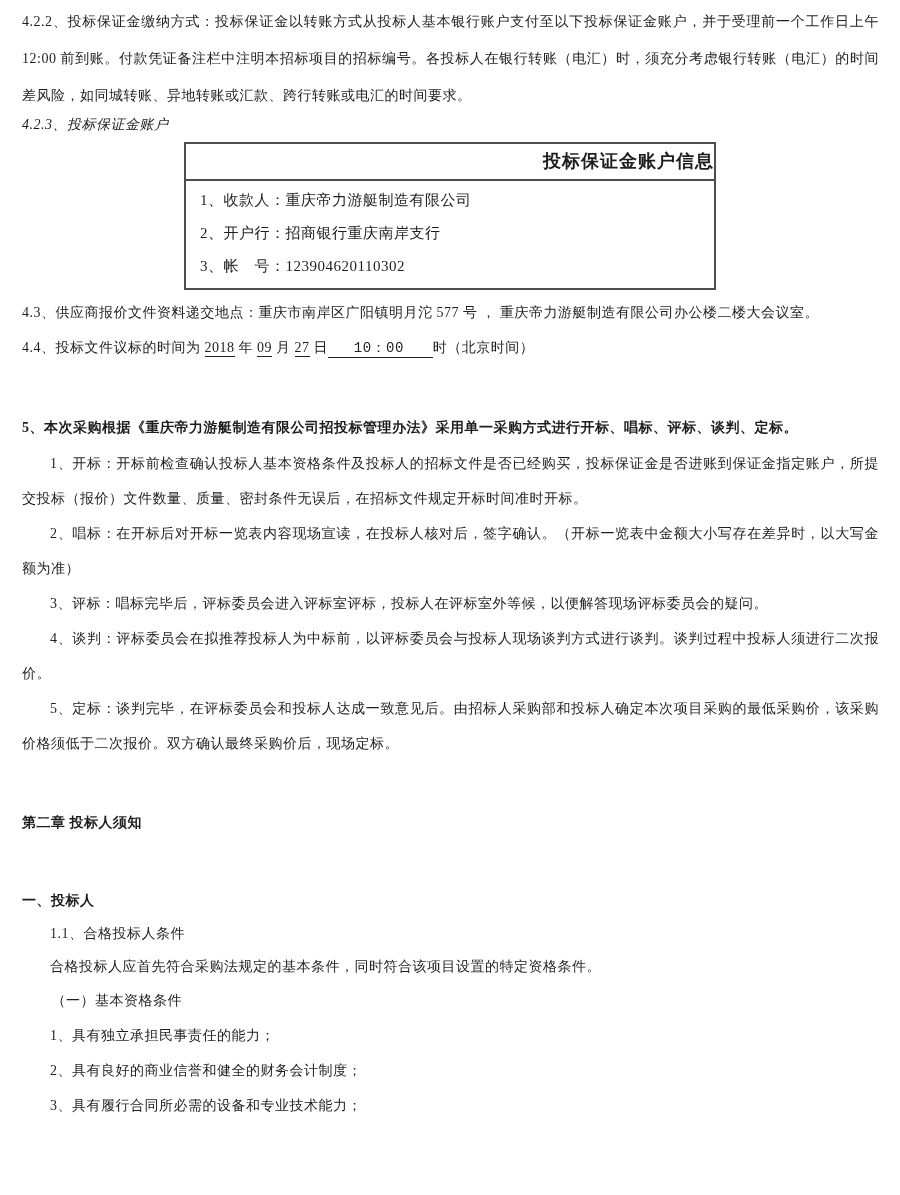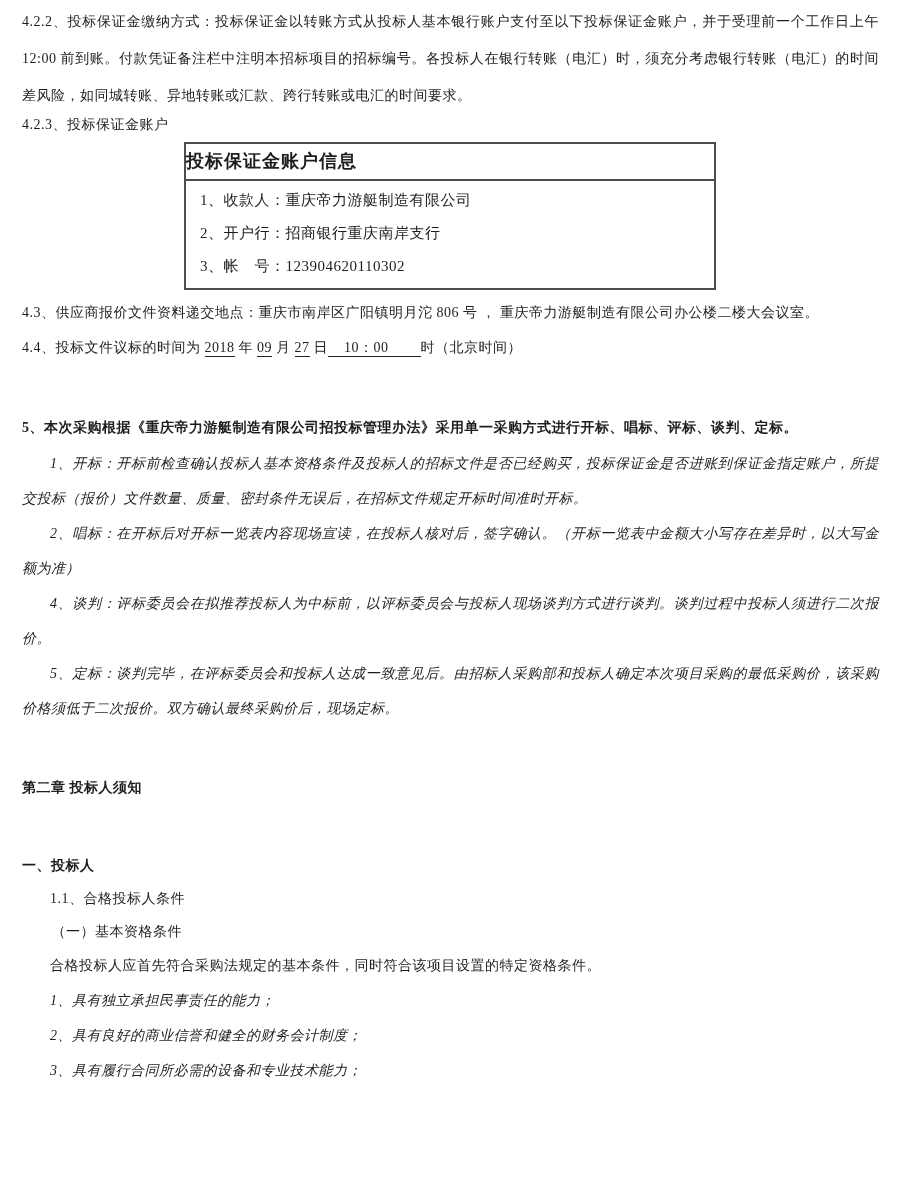--- a/index.html
+++ b/index.html
@@ -18,66 +18,67 @@
     padding: 3px 21px 0 22px;
   }
   p { margin: 0; }
   .para {
     font-size: 14px;
     line-height: 37px;
     text-align: justify;
     letter-spacing: 0.5px;
   }
   .lh34 { line-height: 34px; }
-  .lh35 { line-height: 35px; font-style: italic; }
+  .lh35 { line-height: 35px; }
   .lh36 { line-height: 36px; }
   .lh33 { line-height: 33px; }
-  .tight-up { margin-top: -6px; }
+  .tight-up { margin-top: -6px; font-style: italic; }
   .mt4 { margin-top: 4px; }
   .bold { font-weight: 700; margin-top: 45px; }
   .indent2 { text-indent: 2em; }
   .pl2 { padding-left: 2em; }
   .pl21 { padding-left: 2.1em; }
   .center { text-align: left; }
 
   
   table.bond-table {
     border-collapse: collapse;
     margin: 0 0 0 162px;
     width: 532px;
     table-layout: fixed;
   }
   table.bond-table, .bond-table th, .bond-table td {
     border: 2px solid #4d4d4d;
   }
   .bond-table th {
     font-size: 18px;
     font-weight: 700;
-    text-align: left;
+    text-align: right;
     padding: 4px 0 5px 0;
     line-height: 26px;
     letter-spacing: 1px;
   }
   .bond-table td {
     padding: 3px 8px 5px 14px;
   }
   .bond-table td p {
     font-size: 15px;
     line-height: 33px;
     letter-spacing: 0.5px;
   }
 
   
   .u {
     border-bottom: 1.5px solid #222;
     padding-bottom: 1px;
   }
   .u-wide {
     border-bottom: 1.5px solid #222;
-    padding: 0 20px 1px 8px;
+    padding: 0 2px 1px 8px;
+    font-family: Liberation Mono, monospace;
   }
 </style>
 </head>
 <body>
 
 <main class="page">
 
   <p class="para">4.2.2、投标保证金缴纳方式：投标保证金以转账方式从投标人基本银行账户支付至以下投标保证金账户，并于受理前一个工作日上午 12:00 前到账。付款凭证备注栏中注明本招标项目的招标编号。各投标人在银行转账（电汇）时，须充分考虑银行转账（电汇）的时间差风险，如同城转账、异地转账或汇款、跨行转账或电汇的时间要求。</p>
 
   <p class="para lh34 tight-up">4.2.3、投标保证金账户</p>
@@ -92,34 +93,35 @@
       <tr>
         <td>
           <p>1、收款人：重庆帝力游艇制造有限公司</p>
           <p>2、开户行：招商银行重庆南岸支行</p>
           <p>3、帐　号：123904620110302</p>
         </td>
       </tr>
     </tbody>
   </table>
 
-  <p class="para mt4">4.3、供应商报价文件资料递交地点：重庆市南岸区广阳镇明月沱 806 号 ， 重庆帝力游艇制造有限公司办公楼二楼大会议室。</p>
+  <p class="para mt4">4.3、供应商报价文件资料递交地点：重庆市南岸区广阳镇明月沱 577 号 ， 重庆帝力游艇制造有限公司办公楼二楼大会议室。</p>
 
   <p class="para lh34"><span>4.4、投标文件议标的时间为 </span><span class="u">2018</span><span> 年 </span><span class="u">09</span><span> 月 </span><span class="u">27</span><span> 日</span><span class="u-wide">&nbsp;&nbsp;10：00&nbsp;&nbsp;&nbsp;</span><span>时（北京时间）</span></p>
 
   <p class="para lh36 bold">5、本次采购根据《重庆帝力游艇制造有限公司招投标管理办法》采用单一采购方式进行开标、唱标、评标、谈判、定标。</p>
 
   <p class="para lh35 indent2">1、开标：开标前检查确认投标人基本资格条件及投标人的招标文件是否已经购买，投标保证金是否进账到保证金指定账户，所提交投标（报价）文件数量、质量、密封条件无误后，在招标文件规定开标时间准时开标。</p>
   <p class="para lh35 indent2">2、唱标：在开标后对开标一览表内容现场宣读，在投标人核对后，签字确认。（开标一览表中金额大小写存在差异时，以大写金额为准）</p>
+  <p class="para lh35 indent2">3、评标：唱标完毕后，评标委员会进入评标室评标，投标人在评标室外等候，以便解答现场评标委员会的疑问。</p>
   <p class="para lh35 indent2">4、谈判：评标委员会在拟推荐投标人为中标前，以评标委员会与投标人现场谈判方式进行谈判。谈判过程中投标人须进行二次报价。</p>
   <p class="para lh35 indent2">5、定标：谈判完毕，在评标委员会和投标人达成一致意见后。由招标人采购部和投标人确定本次项目采购的最低采购价，该采购价格须低于二次报价。双方确认最终采购价后，现场定标。</p>
 
   <h2 class="para lh33 bold center">第二章 投标人须知</h2>
 
   <p class="para lh33 bold">一、投标人</p>
   <p class="para lh33 pl2">1.1、合格投标人条件</p>
+  <p class="para lh34 indent2">合格投标人应首先符合采购法规定的基本条件，同时符合该项目设置的特定资格条件。</p>
   <p class="para lh34 pl21">（一）基本资格条件</p>
-  <p class="para lh34 indent2">合格投标人应首先符合采购法规定的基本条件，同时符合该项目设置的特定资格条件。</p>
   <p class="para lh35 pl2">1、具有独立承担民事责任的能力；</p>
   <p class="para lh35 pl2">2、具有良好的商业信誉和健全的财务会计制度；</p>
   <p class="para lh35 pl2">3、具有履行合同所必需的设备和专业技术能力；</p>
 
 </main>
 
 </body></html>

